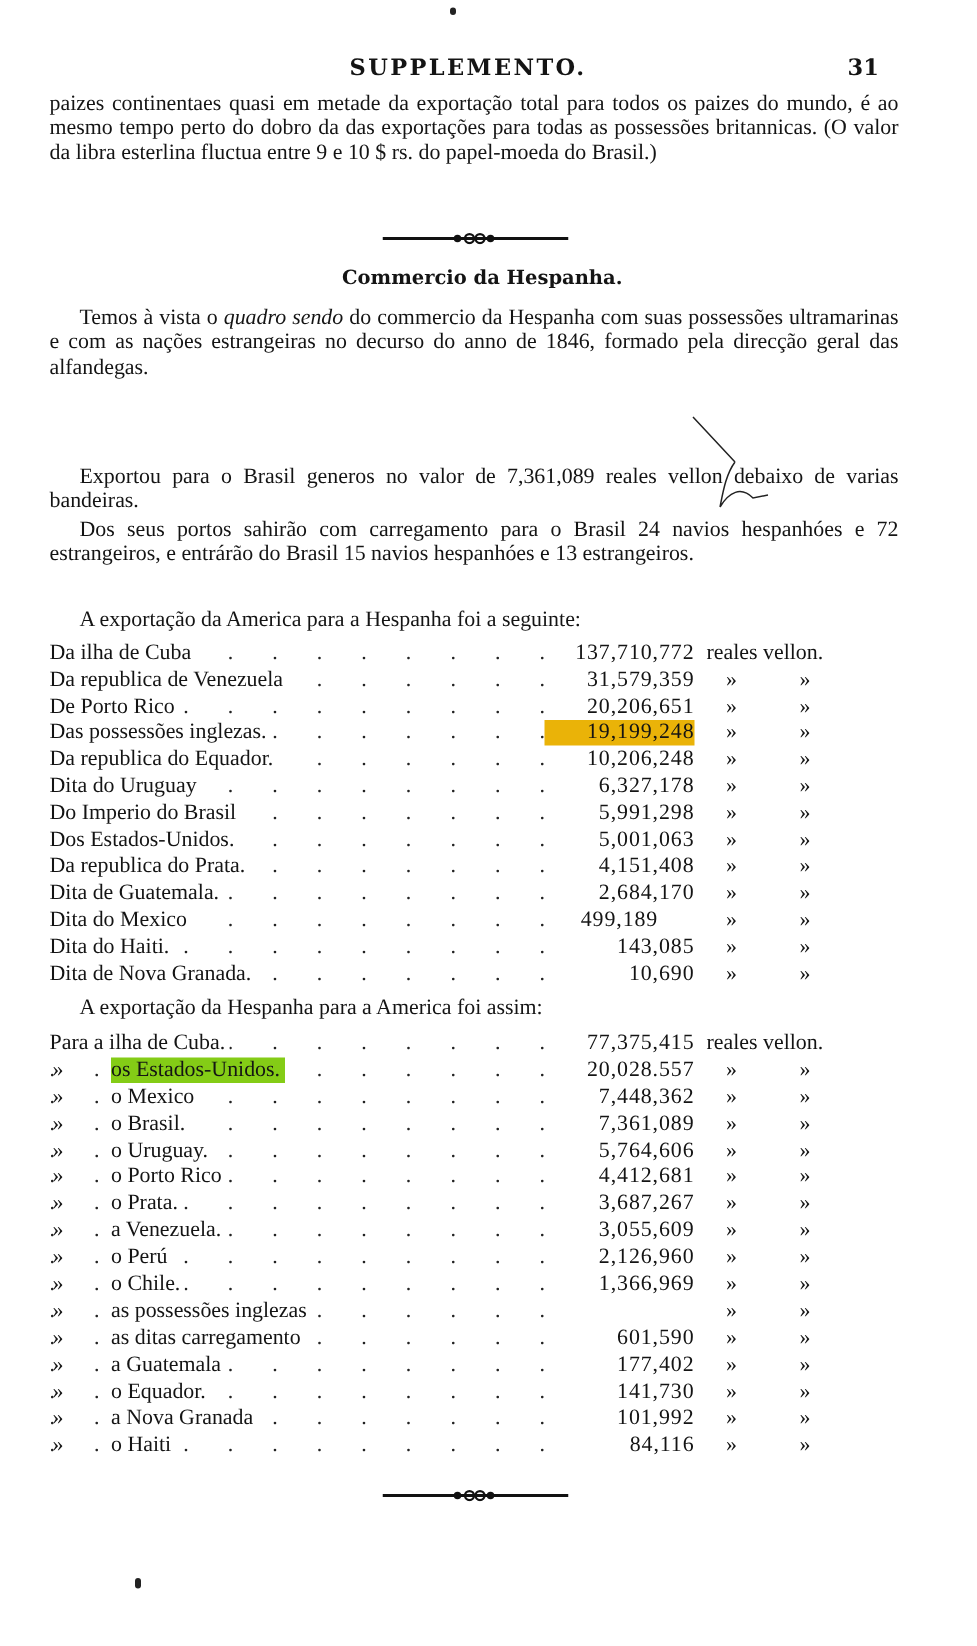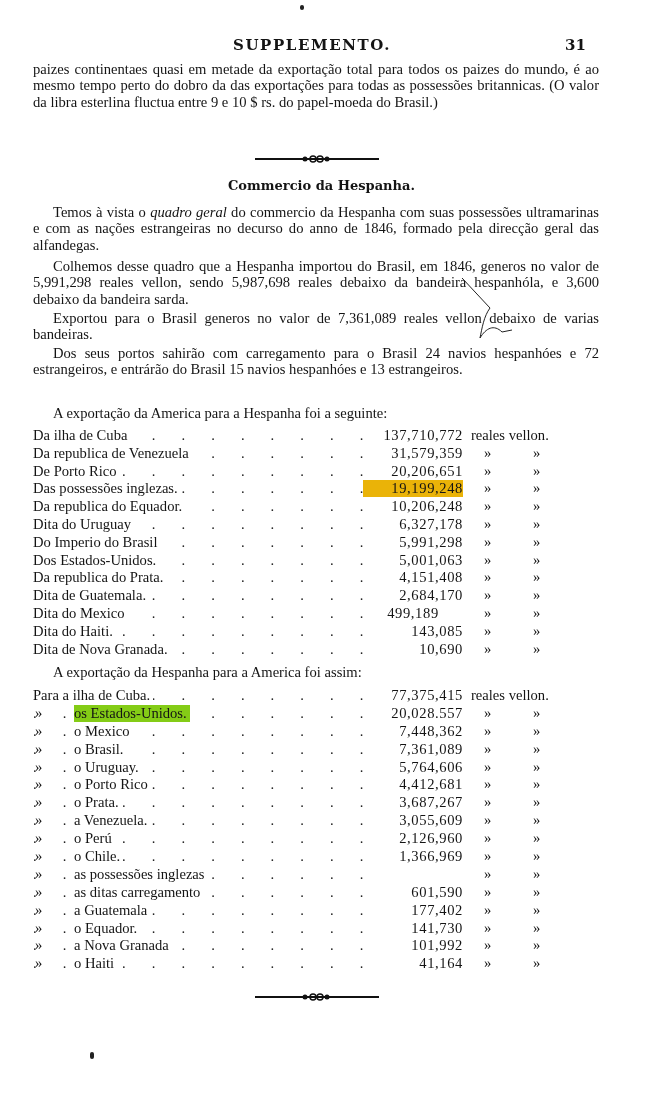--- a/index.html
+++ b/index.html
@@ -68,23 +68,22 @@
   <svg class="ornament orn1" viewBox="0 0 124 8">
     <line x1="0" y1="4" x2="124" y2="4" stroke="#111" stroke-width="2"></line>
     <circle cx="50" cy="4" r="2.5" fill="#111"></circle>
     <circle cx="58" cy="4" r="3" fill="none" stroke="#111" stroke-width="1.5"></circle>
     <circle cx="65" cy="4" r="3" fill="none" stroke="#111" stroke-width="1.5"></circle>
     <circle cx="72" cy="4" r="2.5" fill="#111"></circle>
   </svg>
 
   <div class="section-title">Commercio da Hespanha.</div>
 
-  <div class="text p2 indent"><span>Temos à vista o </span><em>quadro geral</em><span> do commercio da Hespanha com suas possessões ultramarinas e com as nações estrangeiras no decurso do anno de 1846, formado pela direcção geral das alfandegas.</span></div>
-
-  <div class="text p3 indent">Colhemos desse quadro que a Hespanha importou do Brasil, em 1846, generos no valor de 5,991,298 reales vellon, sendo 5,987,698 reales debaixo da bandeira hespanhóla, e 3,600 debaixo da bandeira sarda.</div>
+  <div class="text p2 indent"><span>Temos à vista o </span><em>quadro sendo</em><span> do commercio da Hespanha com suas possessões ultramarinas e com as nações estrangeiras no decurso do anno de 1846, formado pela direcção geral das alfandegas.</span></div>
+
   <div class="text p4 indent">Exportou para o Brasil generos no valor de 7,361,089 reales vellon debaixo de varias bandeiras.</div>
   <div class="text p5 indent">Dos seus portos sahirão com carregamento para o Brasil 24 navios hespanhóes e 72 estrangeiros, e entrárão do Brasil 15 navios hespanhóes e 13 estrangeiros.</div>
 
   <svg class="annot" style="left:460px;top:276px;" width="60" height="80">
     <path d="M2 2 L30 32 M30 32 C 24 40, 22 52, 20 62 M20 62 C 26 52, 34 48, 42 56 L52 54"></path>
   </svg>
 
   <div class="intro1">A exportação da America para a Hespanha foi a seguinte:</div>
 
   <div class="table t1" id="t1">
@@ -298,21 +297,21 @@
         <span class="ditto-lead">»</span>
         <span class="label2" style="background: rgb(255, 255, 255); padding-right: 3px;">a Nova Granada</span>
         <span class="value" style="background: rgb(255, 255, 255);">101,992</span>
         <span class="ditto1">»</span>
         <span class="ditto2">»</span>
       </div>
       <div class="row">
         <span class="dots">. . . . . . . . . . . . . . . . . . . . . . . . .</span>
         <span class="ditto-lead">»</span>
         <span class="label2" style="background: rgb(255, 255, 255); padding-right: 3px;">o Haiti</span>
-        <span class="value" style="background: rgb(255, 255, 255);">41,164</span>
+        <span class="value" style="background: rgb(255, 255, 255);">84,116</span>
         <span class="ditto1">»</span>
         <span class="ditto2">»</span>
       </div>
     </div>
 
   <svg class="ornament orn2" viewBox="0 0 124 8">
     <line x1="0" y1="4" x2="124" y2="4" stroke="#111" stroke-width="2"></line>
     <circle cx="50" cy="4" r="2.5" fill="#111"></circle>
     <circle cx="58" cy="4" r="3" fill="none" stroke="#111" stroke-width="1.5"></circle>
     <circle cx="65" cy="4" r="3" fill="none" stroke="#111" stroke-width="1.5"></circle>

